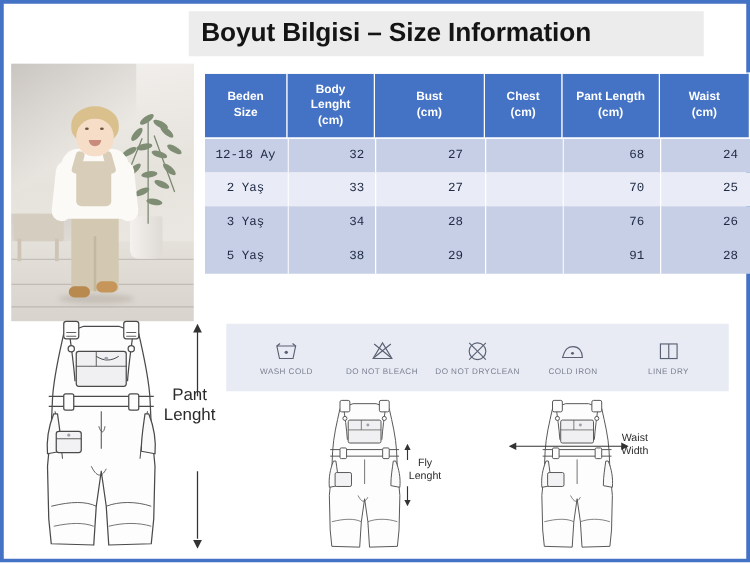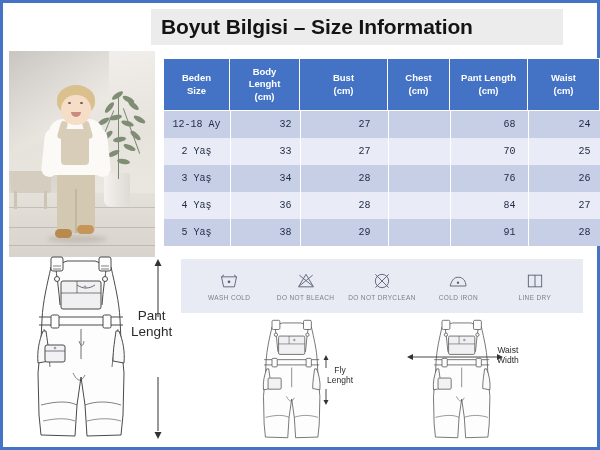--- a/index.html
+++ b/index.html
@@ -299,28 +299,20 @@
         <td class="sep">70</td>
         <td class="sep">25</td>
       </tr>
       <tr class="odd">
         <td>3 Yaş</td>
         <td class="sep">34</td>
         <td class="sep">28</td>
         <td class="sep"></td>
         <td class="sep">76</td>
         <td class="sep">26</td>
-      </tr>
-      <tr class="even">
-        <td>4 Yaş</td>
-        <td class="sep">36</td>
-        <td class="sep">28</td>
-        <td class="sep"></td>
-        <td class="sep">84</td>
-        <td class="sep">27</td>
       </tr>
       <tr class="odd">
         <td>5 Yaş</td>
         <td class="sep">38</td>
         <td class="sep">29</td>
         <td class="sep"></td>
         <td class="sep">91</td>
         <td class="sep">28</td>
       </tr>
     </tbody>

